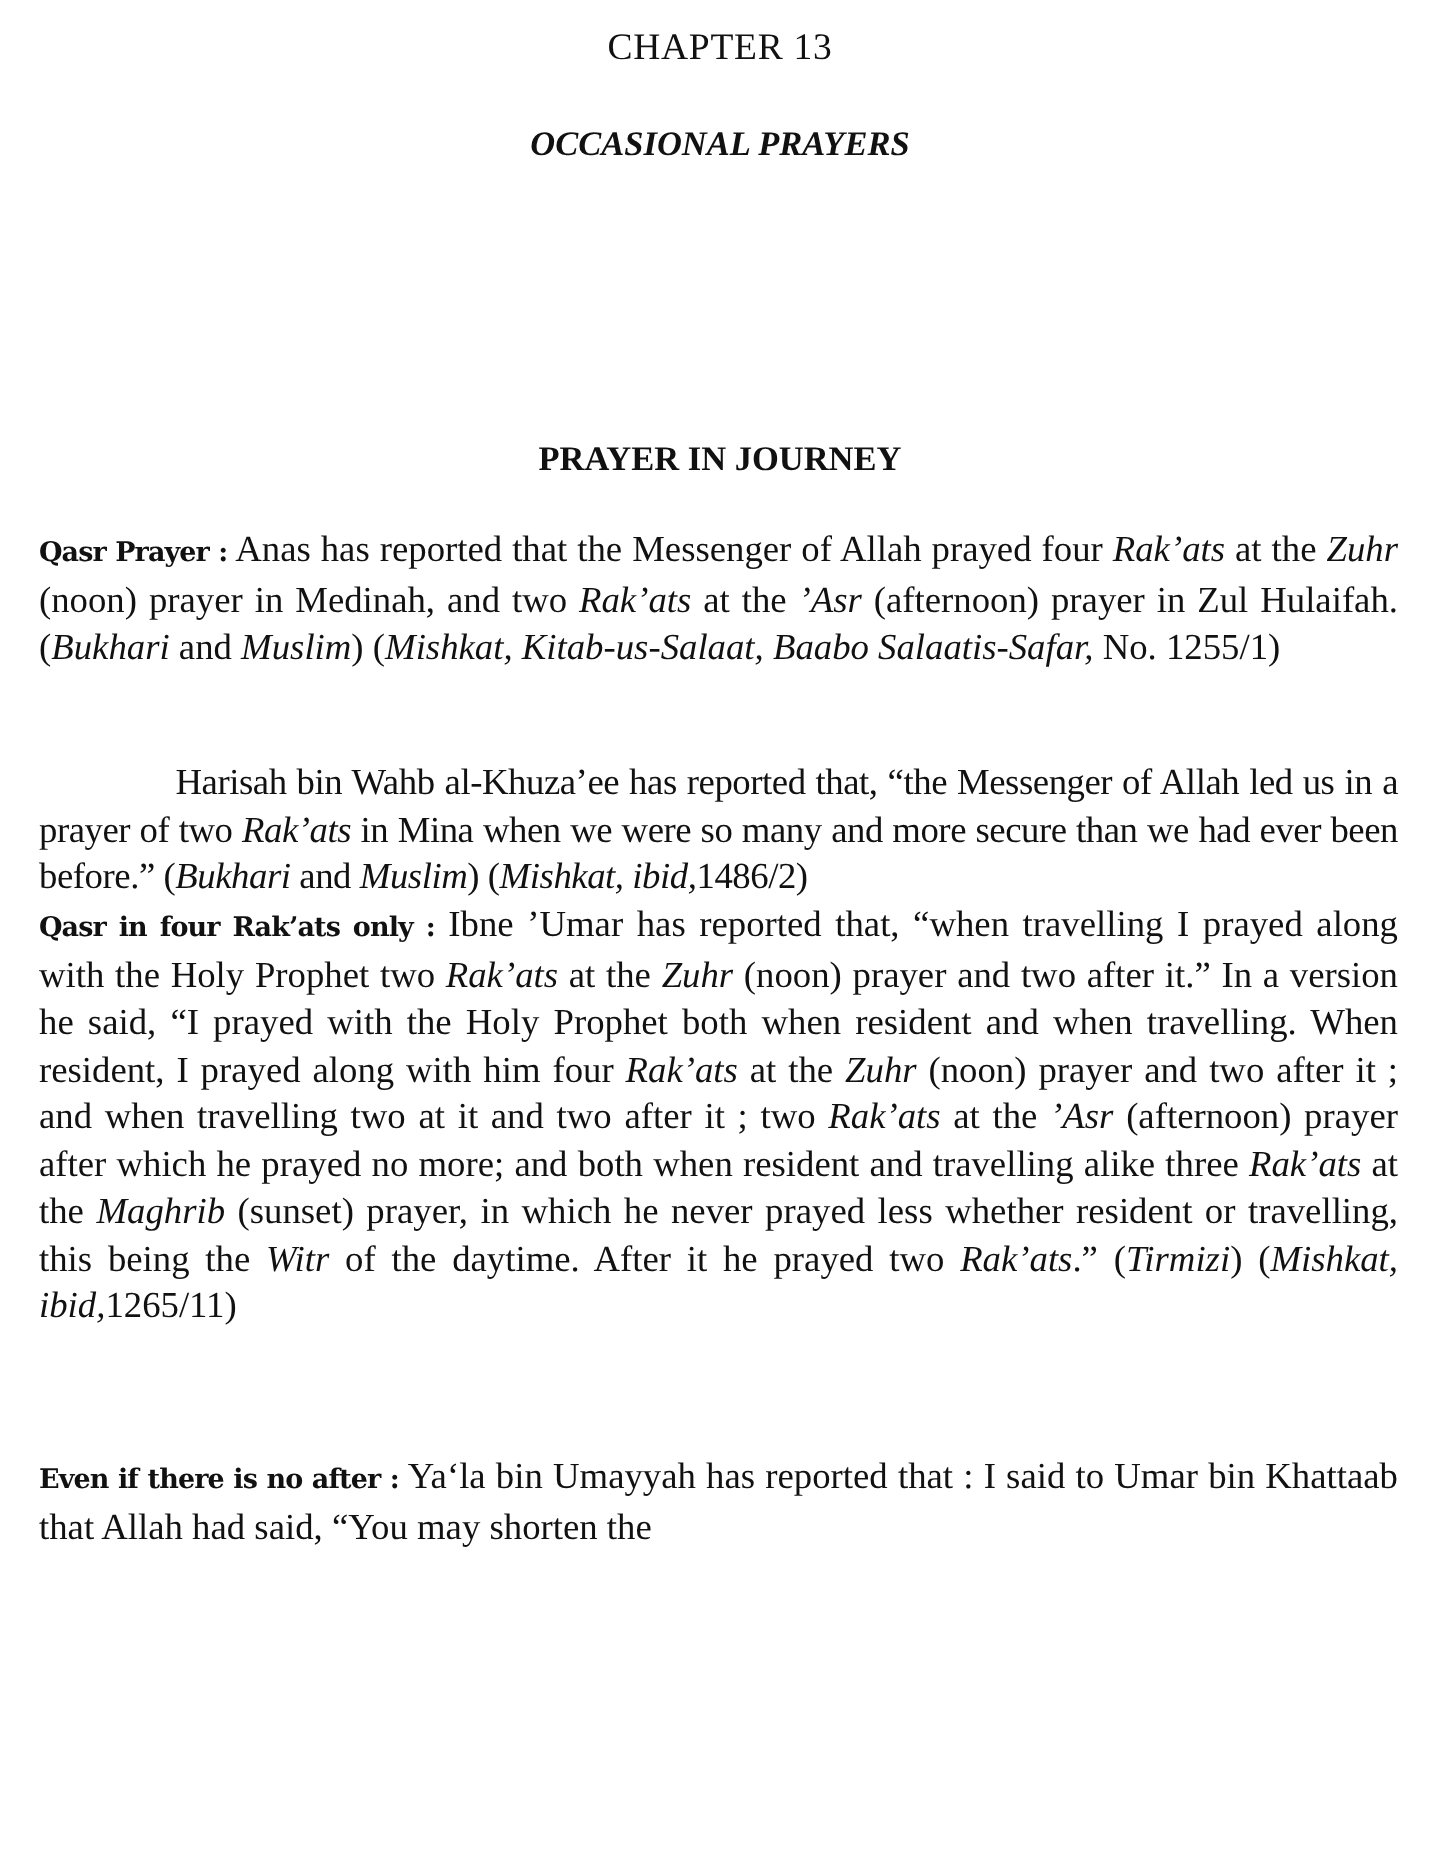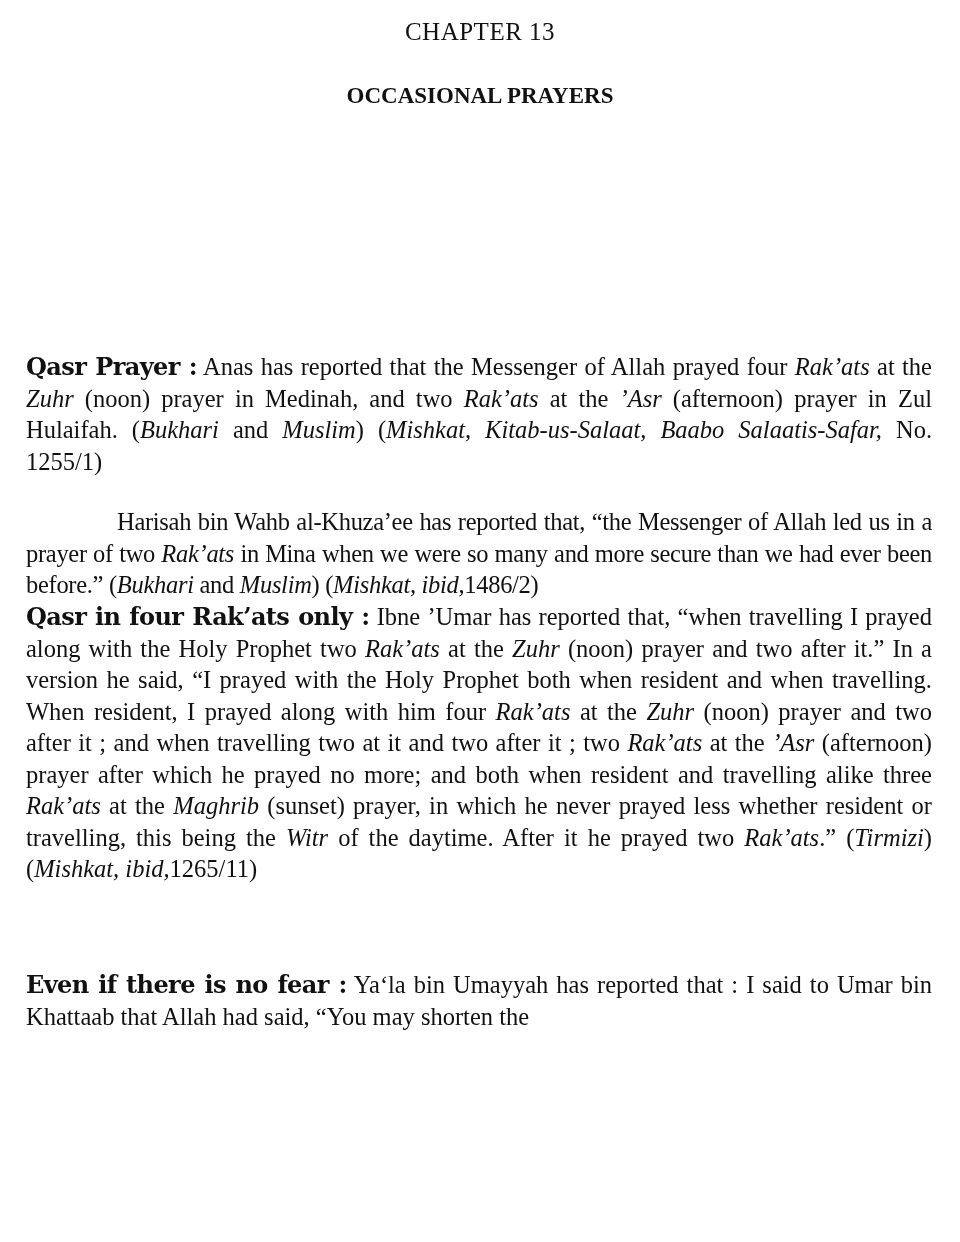--- a/index.html
+++ b/index.html
@@ -4,48 +4,49 @@
   <style>
     html, body { margin: 0; padding: 0; background: #ffffff; }
     body {
       width: 960px; height: 1242px; position: relative; overflow: hidden;
       font-family: "Liberation Serif", "DejaVu Serif", serif;
       color: #111111;
     }
     .page { position: absolute; left: 0; top: 0; width: 960px; height: 1242px; }
     .center { text-align: center; position: absolute; left: 0; width: 960px; }
     .chap { top: 18px; font-size: 25px; font-weight: normal; letter-spacing: 0.5px; }
-    .title { top: 83px; font-size: 23px; font-weight: bold; }
+    .title { top: 83px; font-size: 23px; font-weight: bold; font-style: italic; }
     .sec { top: 293px; font-size: 23px; font-weight: bold; }
     .para {
       position: absolute; left: 26px; width: 906px;
       font-size: 24.5px; line-height: 31.5px; text-align: justify;
       text-align-last: left;
     }
     .p1 { top: 176px; }
     .p2 { top: 351px; }
     .p3 { top: 506px; }
     .p4 { top: 601px; }
     .p5 { top: 969px; }
     .indent { text-indent: 91px; }
-    .lead { font-weight: bold; font-family: "DejaVu Serif", serif; font-size: 24px; letter-spacing: -0.6px; }
+    .lead { font-weight: bold; font-family: "DejaVu Serif", serif; font-size: 18px; letter-spacing: -0.6px; }
     .p1, .p3 { letter-spacing: -0.3px; }
     i { font-style: italic; }
   </style>
 </head>
 <body>
 
 <div class="page">
 
   <div class="center chap">CHAPTER  13</div>
   <div class="center title">OCCASIONAL PRAYERS</div>
 
 
+  <div class="center sec">PRAYER IN JOURNEY</div>
 
   <div class="para p2"><span class="lead">Qasr Prayer :</span><span> Anas has reported that the Messenger of Allah prayed four </span><i>Rak’ats</i><span> at the </span><i>Zuhr</i><span> (noon) prayer in Medinah, and two </span><i>Rak’ats</i><span> at the </span><i>’Asr</i><span> (afternoon) prayer in Zul Hulaifah. (</span><i>Bukhari</i><span> and </span><i>Muslim</i><span>) (</span><i>Mishkat, Kitab-us-Salaat, Baabo Salaatis-Safar,</i><span> No. 1255/1)</span></div>
 
   <div class="para p3 indent"><span>Harisah bin Wahb al-Khuza’ee has reported that, “the Messenger of Allah led us in a prayer of two </span><i>Rak’ats</i><span> in Mina when we were so many and more secure than we had  ever been before.” (</span><i>Bukhari</i><span> and </span><i>Muslim</i><span>) (</span><i>Mishkat, ibid,</i><span>1486/2)</span></div>
 
   <div class="para p4"><span class="lead">Qasr in four Rak’ats only :</span><span> Ibne ’Umar has reported that, “when travelling I prayed along with the Holy Prophet two </span><i>Rak’ats</i><span> at the </span><i>Zuhr</i><span> (noon) prayer and two after it.” In a version he said, “I prayed with the Holy Prophet both when resident and when travelling. When resident, I prayed along with him four </span><i>Rak’ats</i><span> at the </span><i>Zuhr</i><span>  (noon) prayer and two after it ; and when travelling two at it and  two after it ; two </span><i>Rak’ats</i><span> at the </span><i>’Asr</i><span> (afternoon) prayer after which he prayed no more; and both when resident and travelling alike three </span><i>Rak’ats</i><span> at the </span><i>Maghrib</i><span>  (sunset) prayer, in which he never prayed less whether resident or travelling, this being the </span><i>Witr</i><span> of the daytime. After it he prayed two </span><i>Rak’ats</i><span>.” (</span><i>Tirmizi</i><span>) (</span><i>Mishkat, ibid,</i><span>1265/11)</span></div>
 
-  <div class="para p5"><span class="lead">Even if there is no fear :</span><span> Ya‘la bin Umayyah has reported that : I said to Umar bin  Khattaab that  Allah  had said, “You may  shorten  the</span></div>
+  <div class="para p5"><span class="lead">Even if there is no after :</span><span> Ya‘la bin Umayyah has reported that : I said to Umar bin  Khattaab that  Allah  had said, “You may  shorten  the</span></div>
 
 </div>
 
 </body></html>

